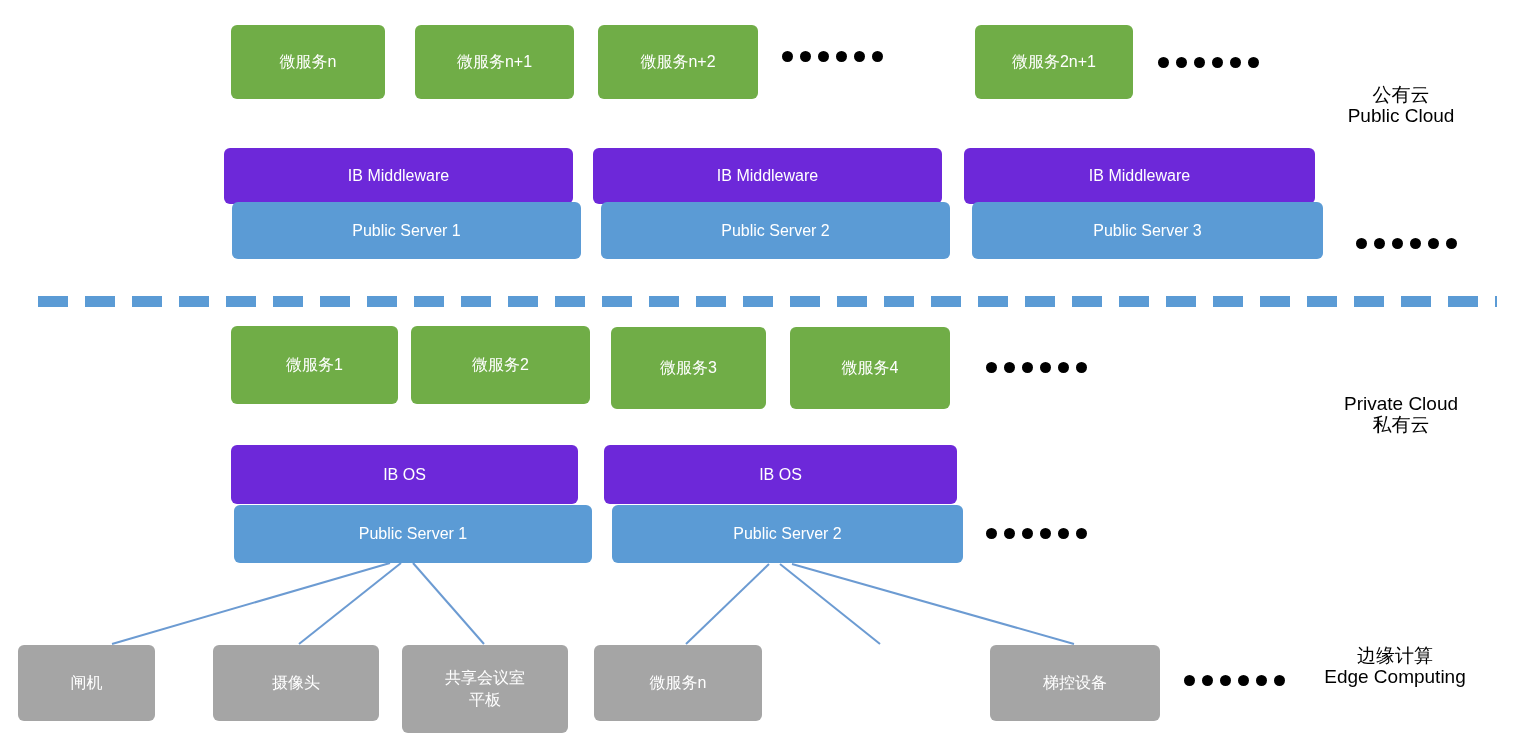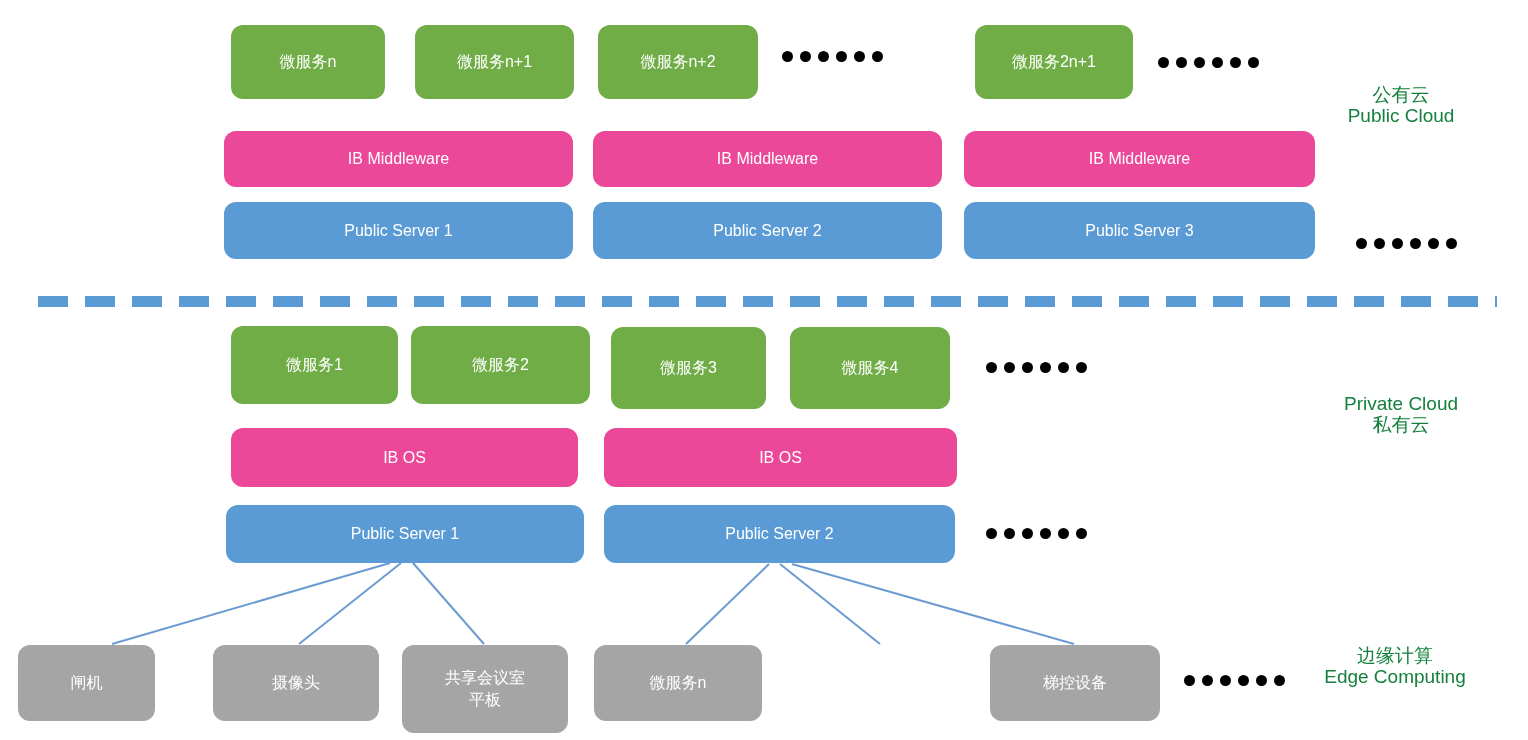--- a/index.html
+++ b/index.html
@@ -6,51 +6,51 @@
   #canvas {
     position: relative;
     width: 1528px;
     height: 740px;
     background: #ffffff;
     overflow: hidden;
     font-family: "Liberation Sans", "DejaVu Sans", sans-serif;
   }
   .box {
     position: absolute;
-    border-radius: 12px;
+    border-radius: 6px;
     display: flex;
     align-items: center;
     justify-content: center;
     color: #ffffff;
     font-size: 16px;
     text-align: center;
     white-space: pre-line;
     line-height: 22px;
     box-sizing: border-box;
   }
   .green  { background: #70AD47; }
-  .orange { background: #ec4899; }
-  .blue   { background: #5B9BD5; }
+  .orange { background: #6d28d9; margin-top: 17px; }
+  .blue   { background: #5B9BD5; margin-left: 8px; }
   .gray   { background: #A5A5A5; }
   .dots {
     position: absolute;
     display: flex;
     gap: 7px;
     align-items: center;
   }
   .dot {
     width: 11px;
     height: 11px;
     border-radius: 50%;
     background: #000000;
   }
   .section-label {
     position: absolute;
     text-align: center;
-    color: #15803d;
+    color: #000000;
     font-size: 19px;
     line-height: 21px;
   }
   .divider {
     position: absolute;
     left: 38px;
     top: 296px;
     width: 1459px;
     height: 11px;
     background: repeating-linear-gradient(

